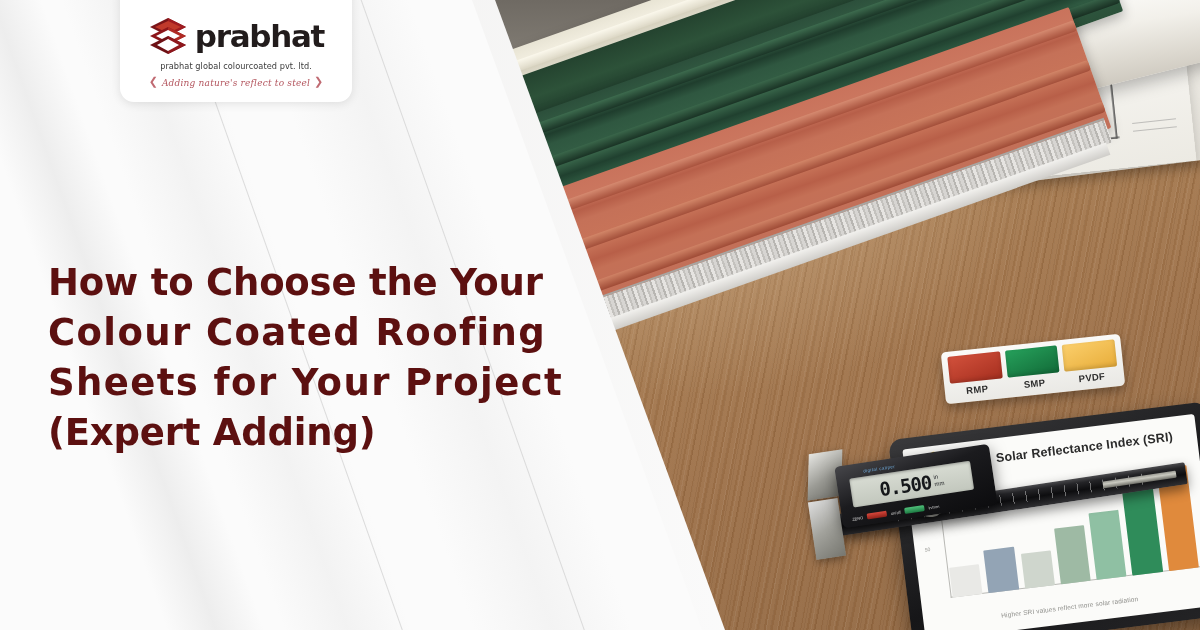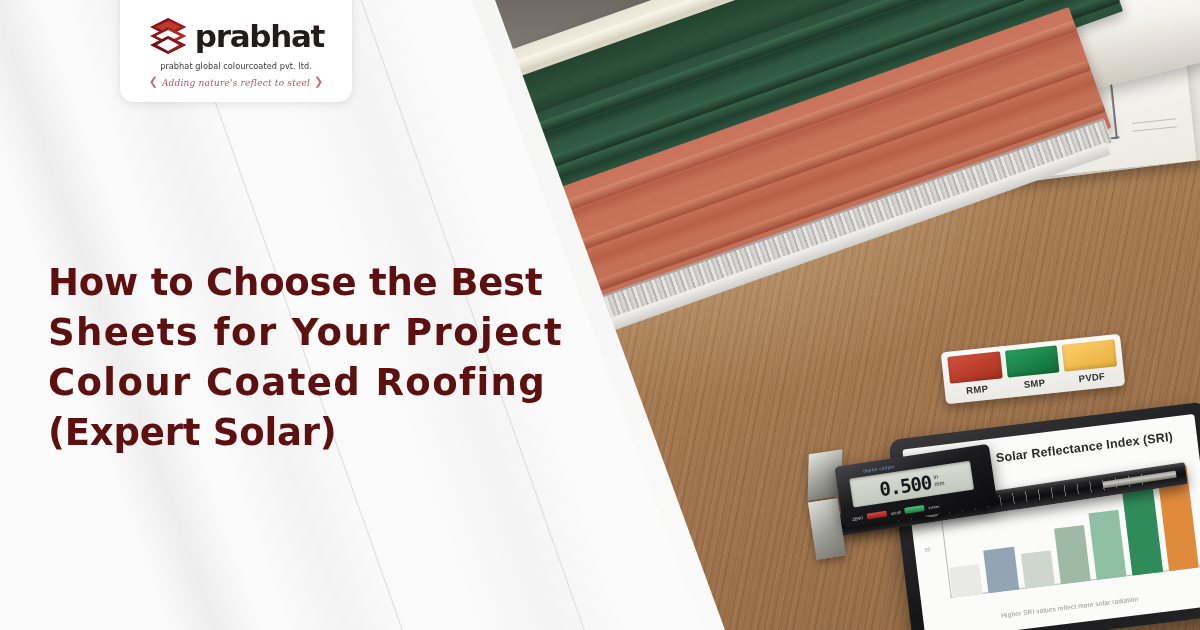--- a/index.html
+++ b/index.html
@@ -505,19 +505,19 @@
     </div>
     <div class="logo-sub">prabhat global colourcoated pvt. ltd.</div>
     <div class="tag-wrap">
       <span class="tag-swirl">❮</span>
       <span class="logo-tag">Adding nature's reflect to steel</span>
       <span class="tag-swirl">❯</span>
     </div>
   </div>
 
   <h1 class="headline">
-    <span class="ln ln-1">How to Choose the Best</span>
+    <span class="ln ln-1">How to Choose the Your</span>
+    <span class="ln ln-2">Colour Coated Roofing</span>
     <span class="ln ln-3">Sheets for Your Project</span>
-    <span class="ln ln-2">Colour Coated Roofing</span>
-    <span class="ln ln-4">(Expert Solar)</span>
+    <span class="ln ln-4">(Expert Adding)</span>
   </h1>
 
 </div>
 
 </body></html>

